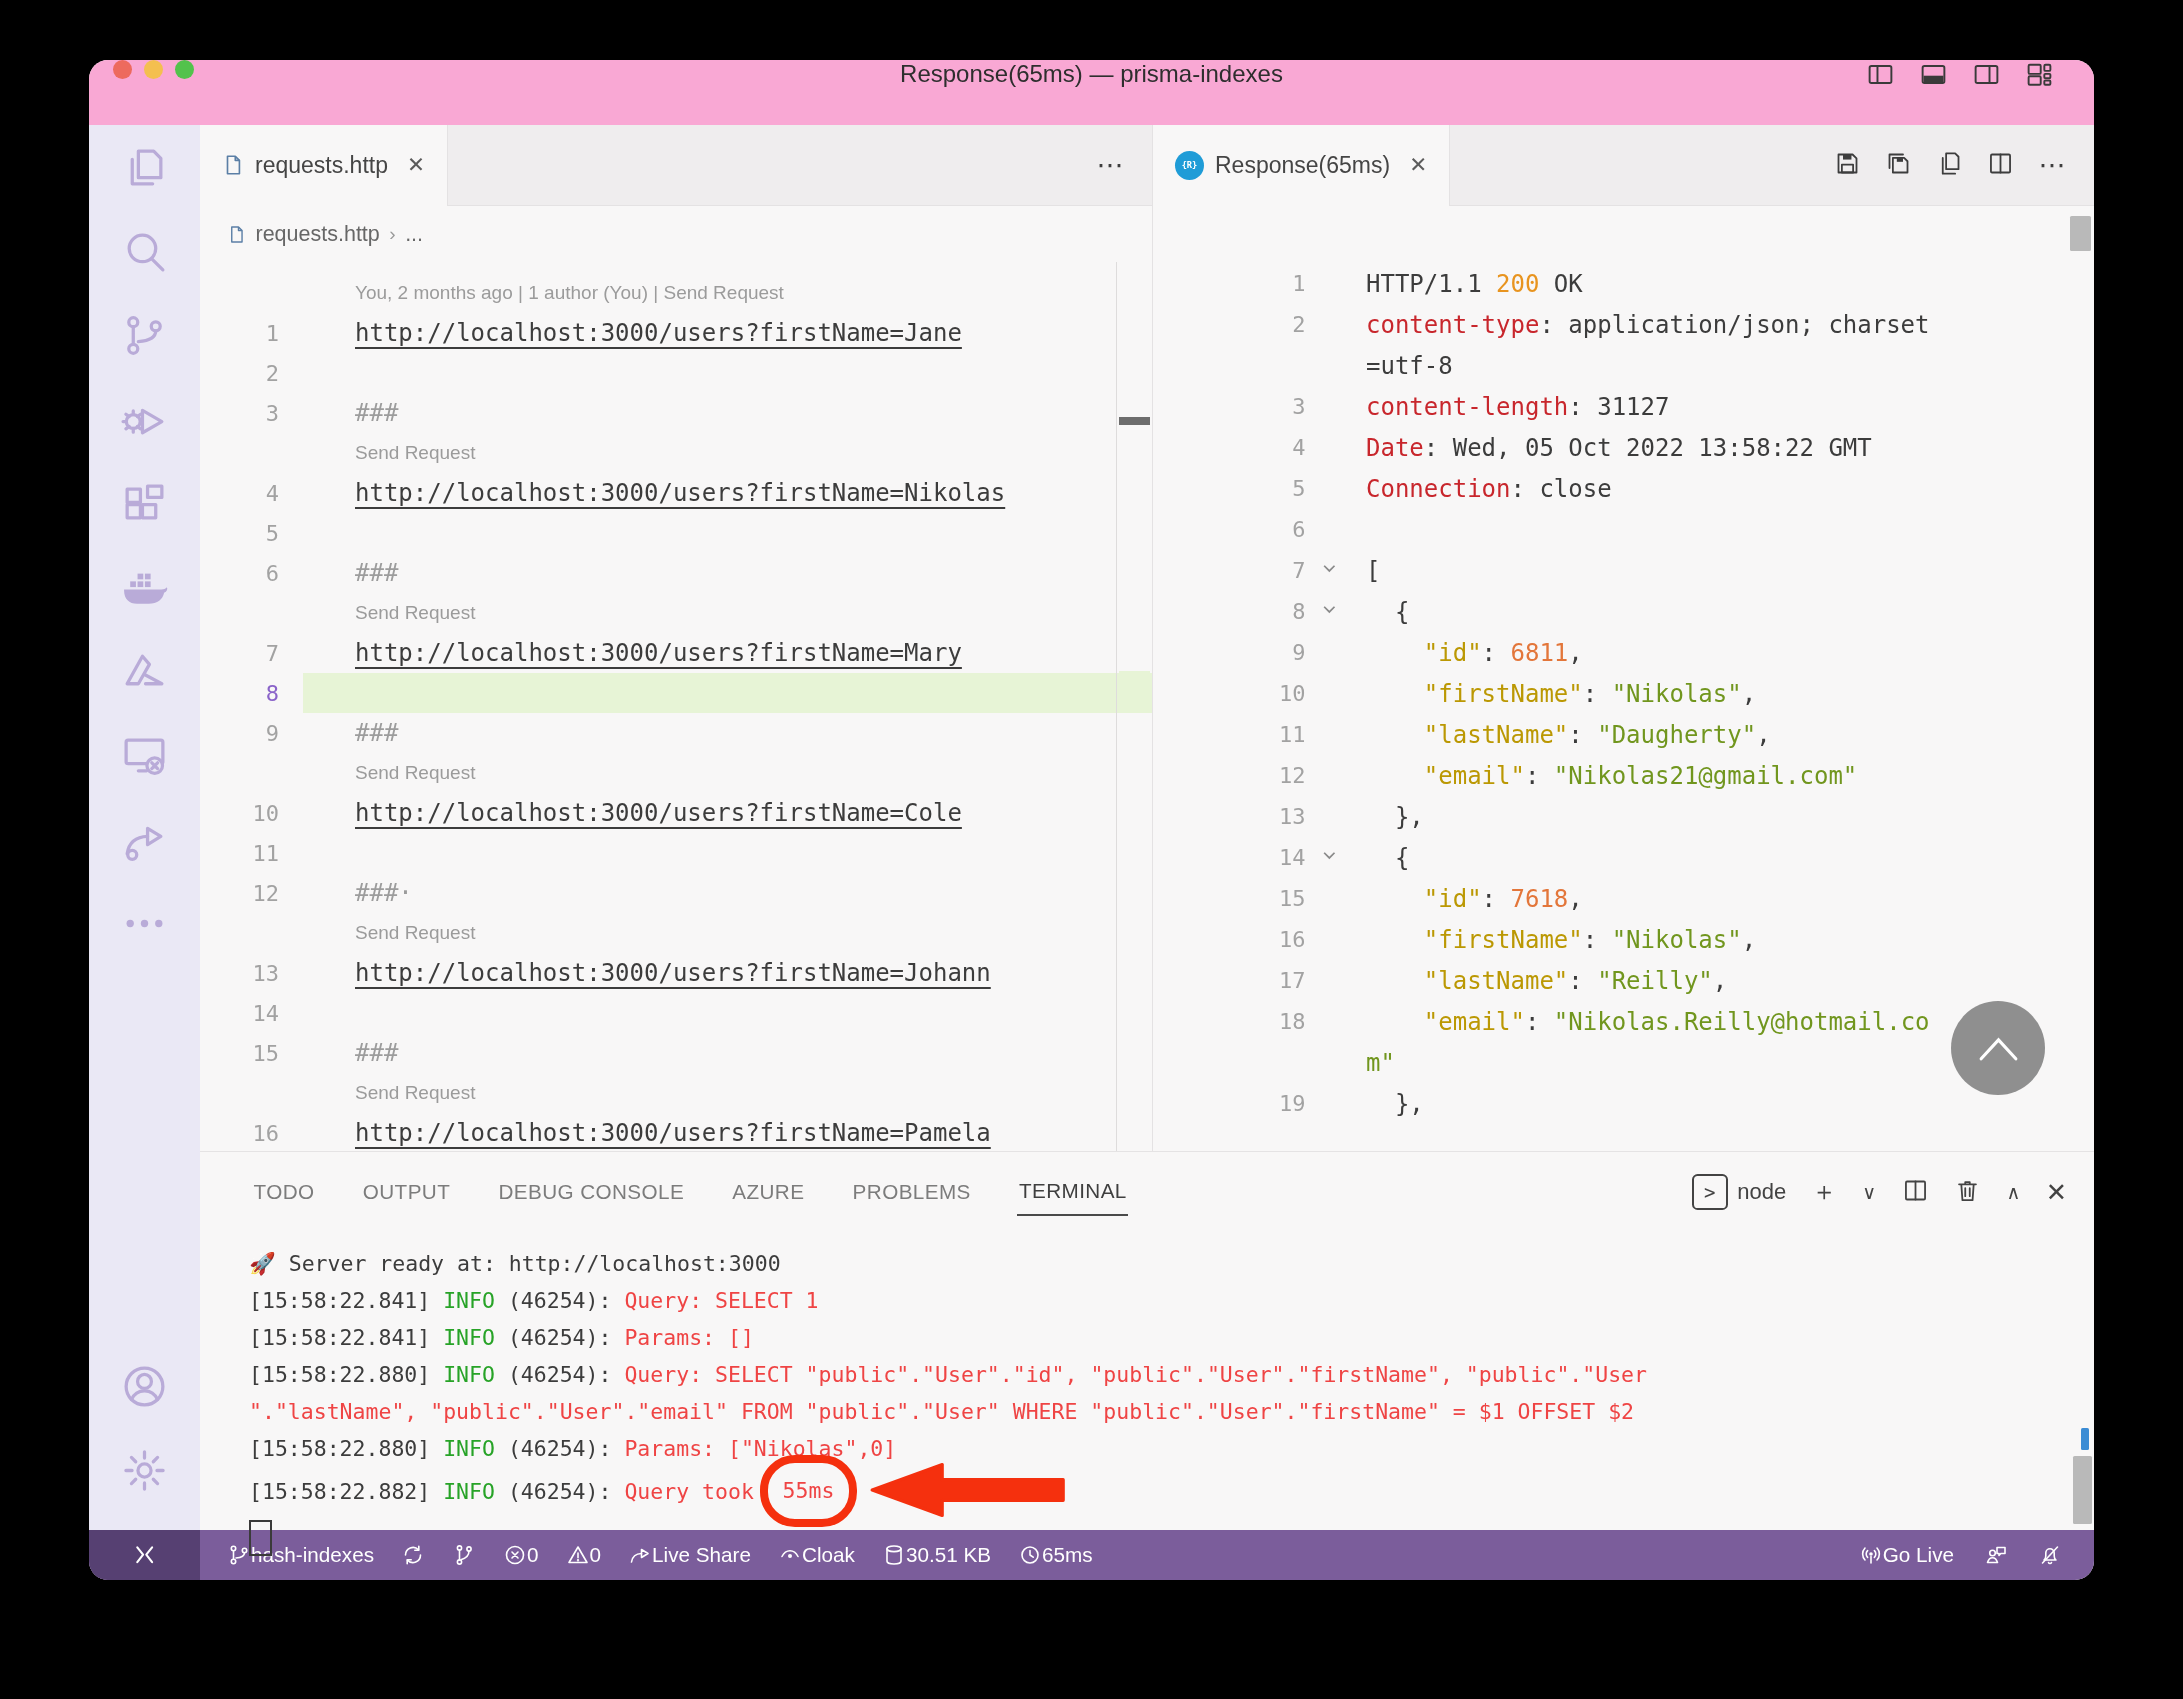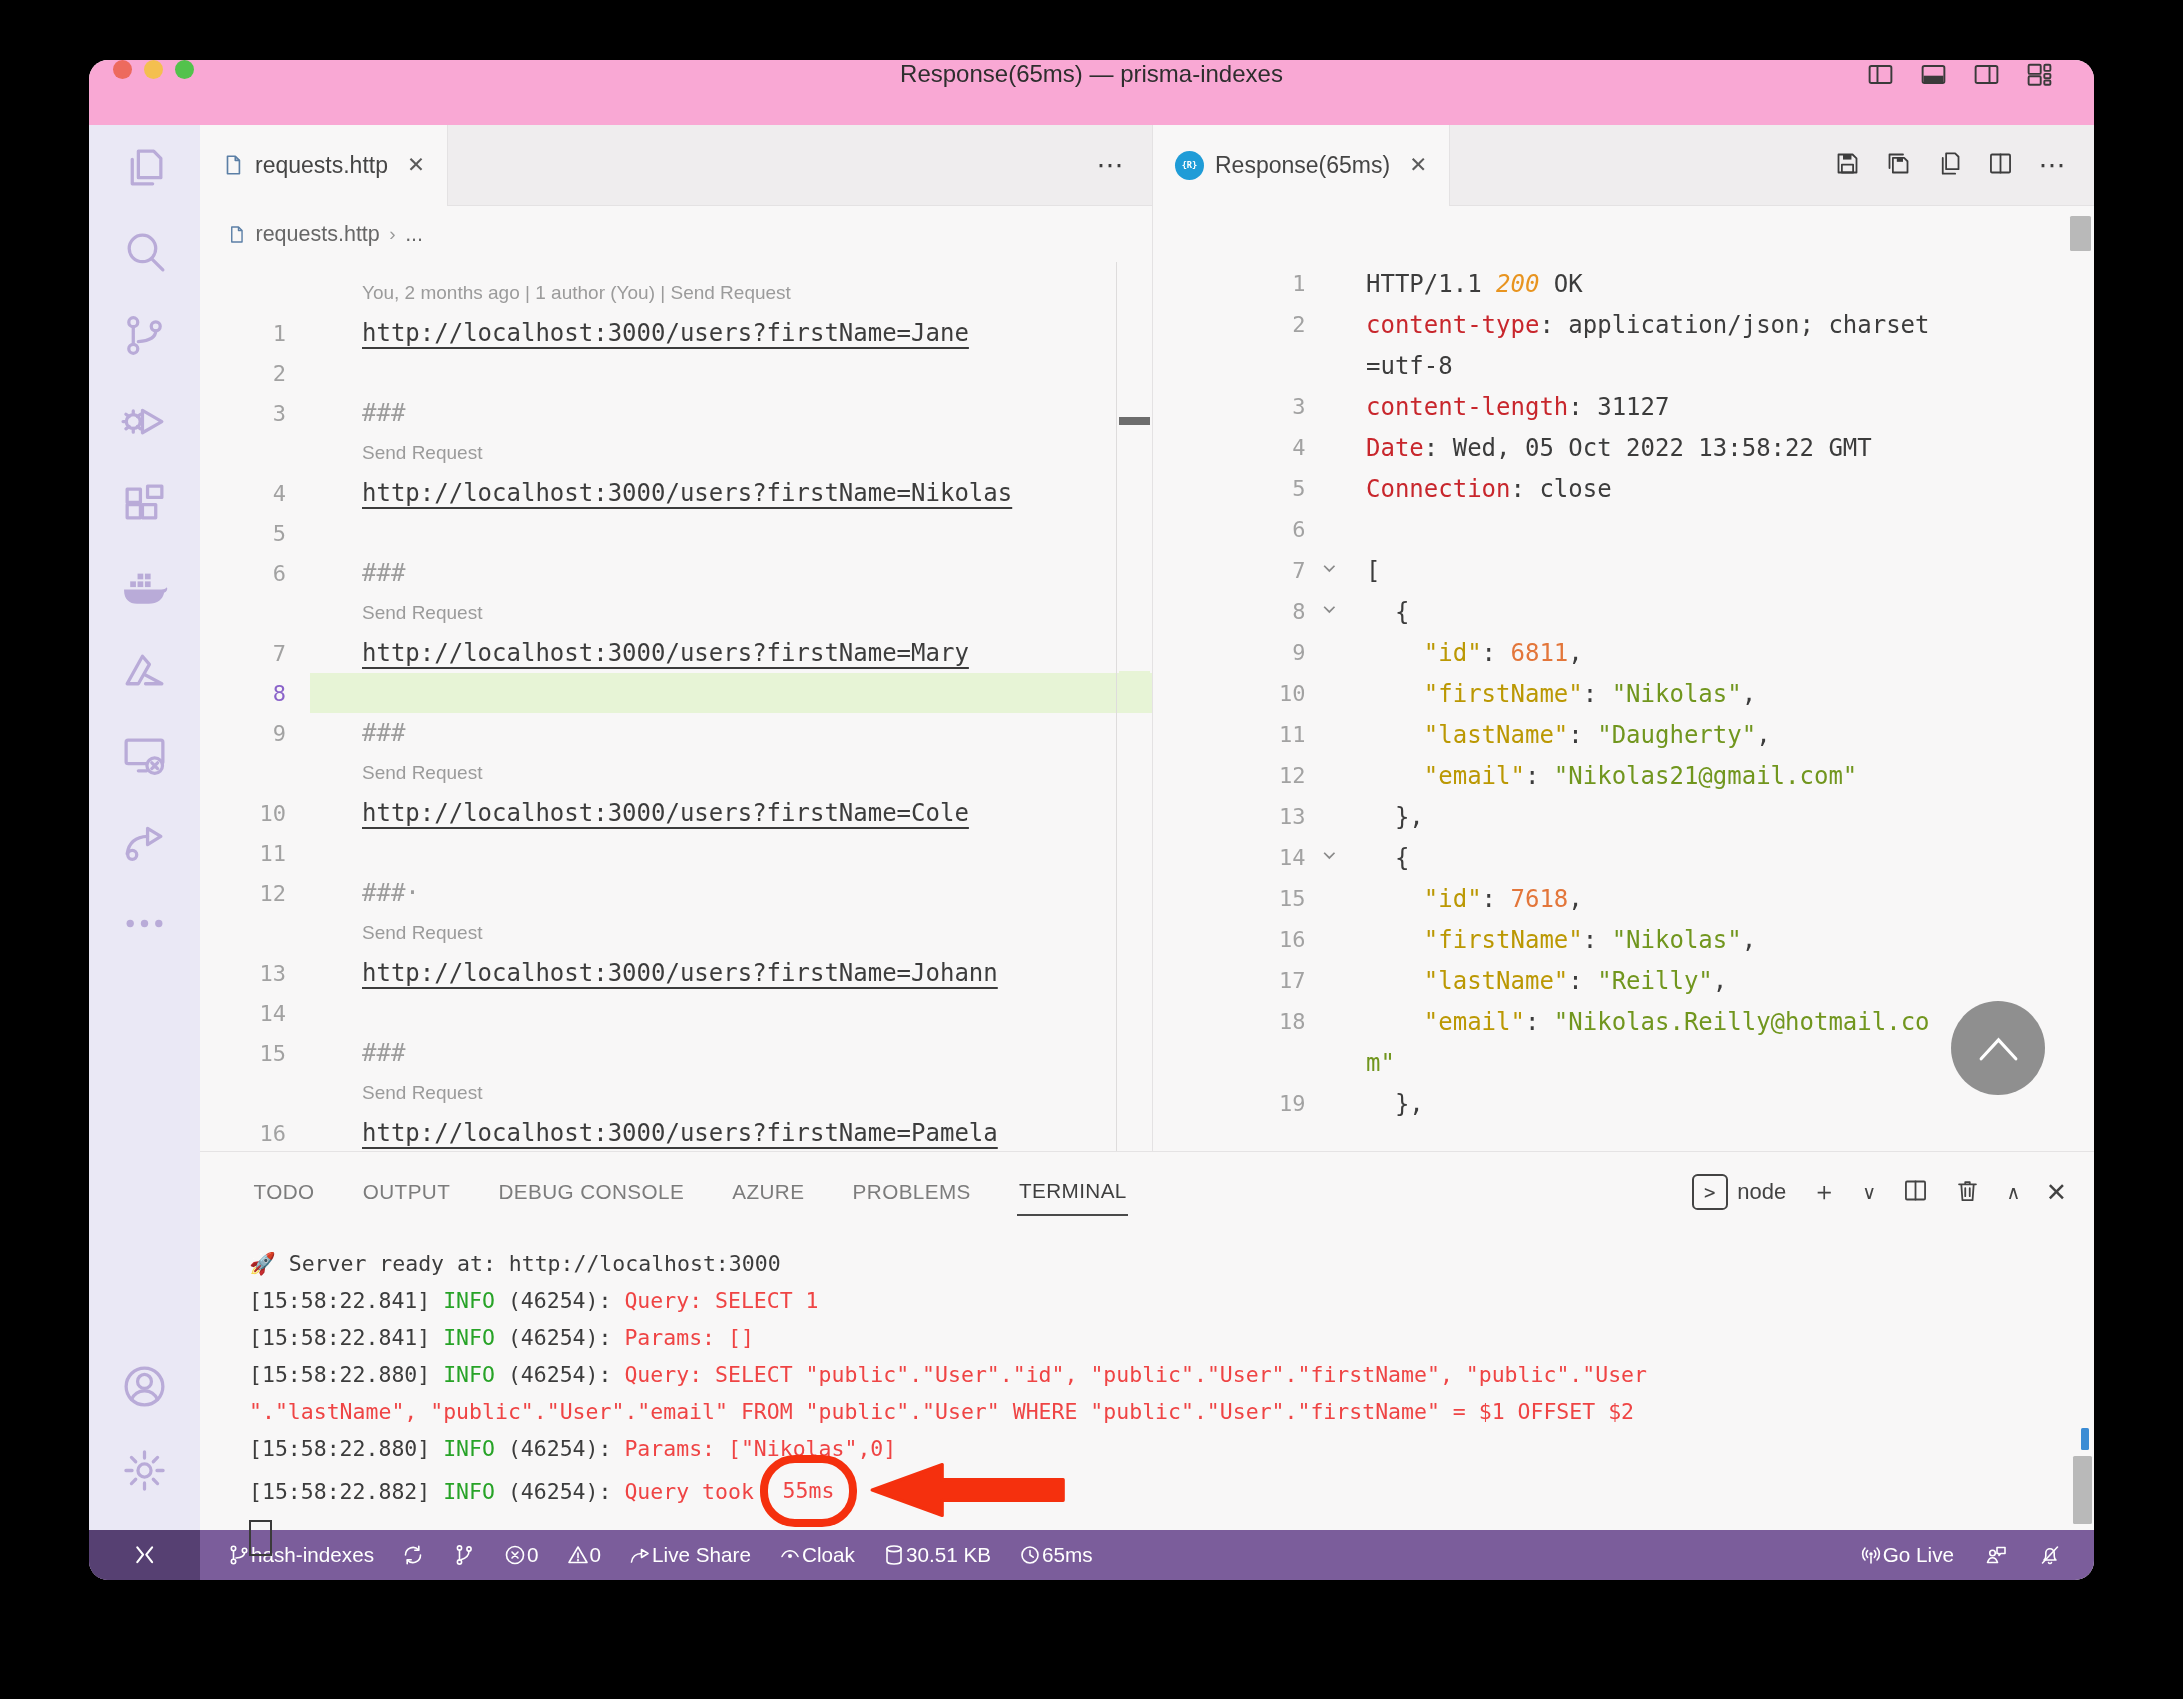--- a/index.html
+++ b/index.html
@@ -38,38 +38,38 @@
   .dots{font-size:27px;color:#3d3d3d;letter-spacing:1.6px;}
   .rc-badge{width:29px;height:29px;border-radius:50%;background:#1f9cd7;color:#fff;display:flex;align-items:center;
             justify-content:center;font-size:8.7px;font-weight:bold;font-family:"DejaVu Sans Mono",monospace;}
   
   .breadcrumb{height:56px;flex:0 0 56px;display:flex;align-items:center;padding-left:27px;gap:9.5px;background:#f8f7f7;}
   .breadcrumb .bc-label{font-size:21.5px;color:#676767;}
   .breadcrumb .sep{font-size:19px;color:#9a9a9a;}
   
   .edcontent{flex:1;position:relative;overflow:hidden;background:#f8f7f7;
              font-family:"DejaVu Sans Mono",monospace;}
-  .edcontent.leftpad{padding-top:11px;padding-left:7px;}
+  .edcontent.leftpad{padding-top:11px;}
   .edcontent.rightpad{padding-top:57px;}
   .row{display:flex;align-items:center;white-space:pre;}
   .group.left .row{height:40px;}
   .group.right .row{height:41px;}
   .ln{flex:0 0 103px;text-align:right;padding-right:24px;font-size:22px;color:#a2a2a2;box-sizing:border-box;}
   .group.right .ln{flex:0 0 159px;padding-right:6.4px;}
   .fold{flex:0 0 35px;text-align:center;font-size:19px;color:#8a8a8a;}
   .codeline{font-size:24px;color:#3c3c3c;padding-left:52px;}
   .group.right .codeline{padding-left:19px;}
   .lensrow .codeline{font-family:"Liberation Sans","DejaVu Sans",sans-serif;font-size:19px;color:#9b9b9b;}
   .row.hl .hlbg{background:#e7f4d6;}
   .hlbg{flex:1;height:100%;display:flex;align-items:center;}
   .row .hlbg{flex:1;height:100%;display:flex;align-items:center;}
   .row.hl .ln{color:#8a63c9;}
   .t-plain{color:#3c3c3c;} .t-comment{color:#9c9c9c;}
   .t-link{color:#3c3c3c;text-decoration:underline;text-underline-offset:5.6px;text-decoration-thickness:1.6px;}
-  .t-hkey{color:#c8262c;} .t-status{color:#e8941f;font-style:italic;}
+  .t-hkey{color:#c8262c;} .t-status{color:#e8941f;}
   .t-jkey{color:#bb9803;} .t-jstr{color:#71961e;} .t-jnum{color:#e3763a;}
   .ruler{position:absolute;top:0;right:0;width:35px;bottom:0;border-left:0.8px solid #dedcdc;}
   .ruler .mark{position:absolute;left:1.6px;right:1.6px;height:8px;background:#6d6d6d;}
   .ruler .selmark{position:absolute;left:1.6px;right:1.6px;height:40px;background:#e7f4d6;}
   .vthumb{position:absolute;background:#b9b9b9;border-radius:1.6px;}
   .scrolltop{position:absolute;width:94px;height:94px;border-radius:50%;background:rgba(120,120,120,.82);
              display:flex;align-items:center;justify-content:center;}
   .scrolltop svg{width:41px;height:27px;}
   
   .panel{flex:1;border-top:0.8px solid #e5e3e4;background:#f8f7f7;display:flex;flex-direction:column;min-height:0;}

